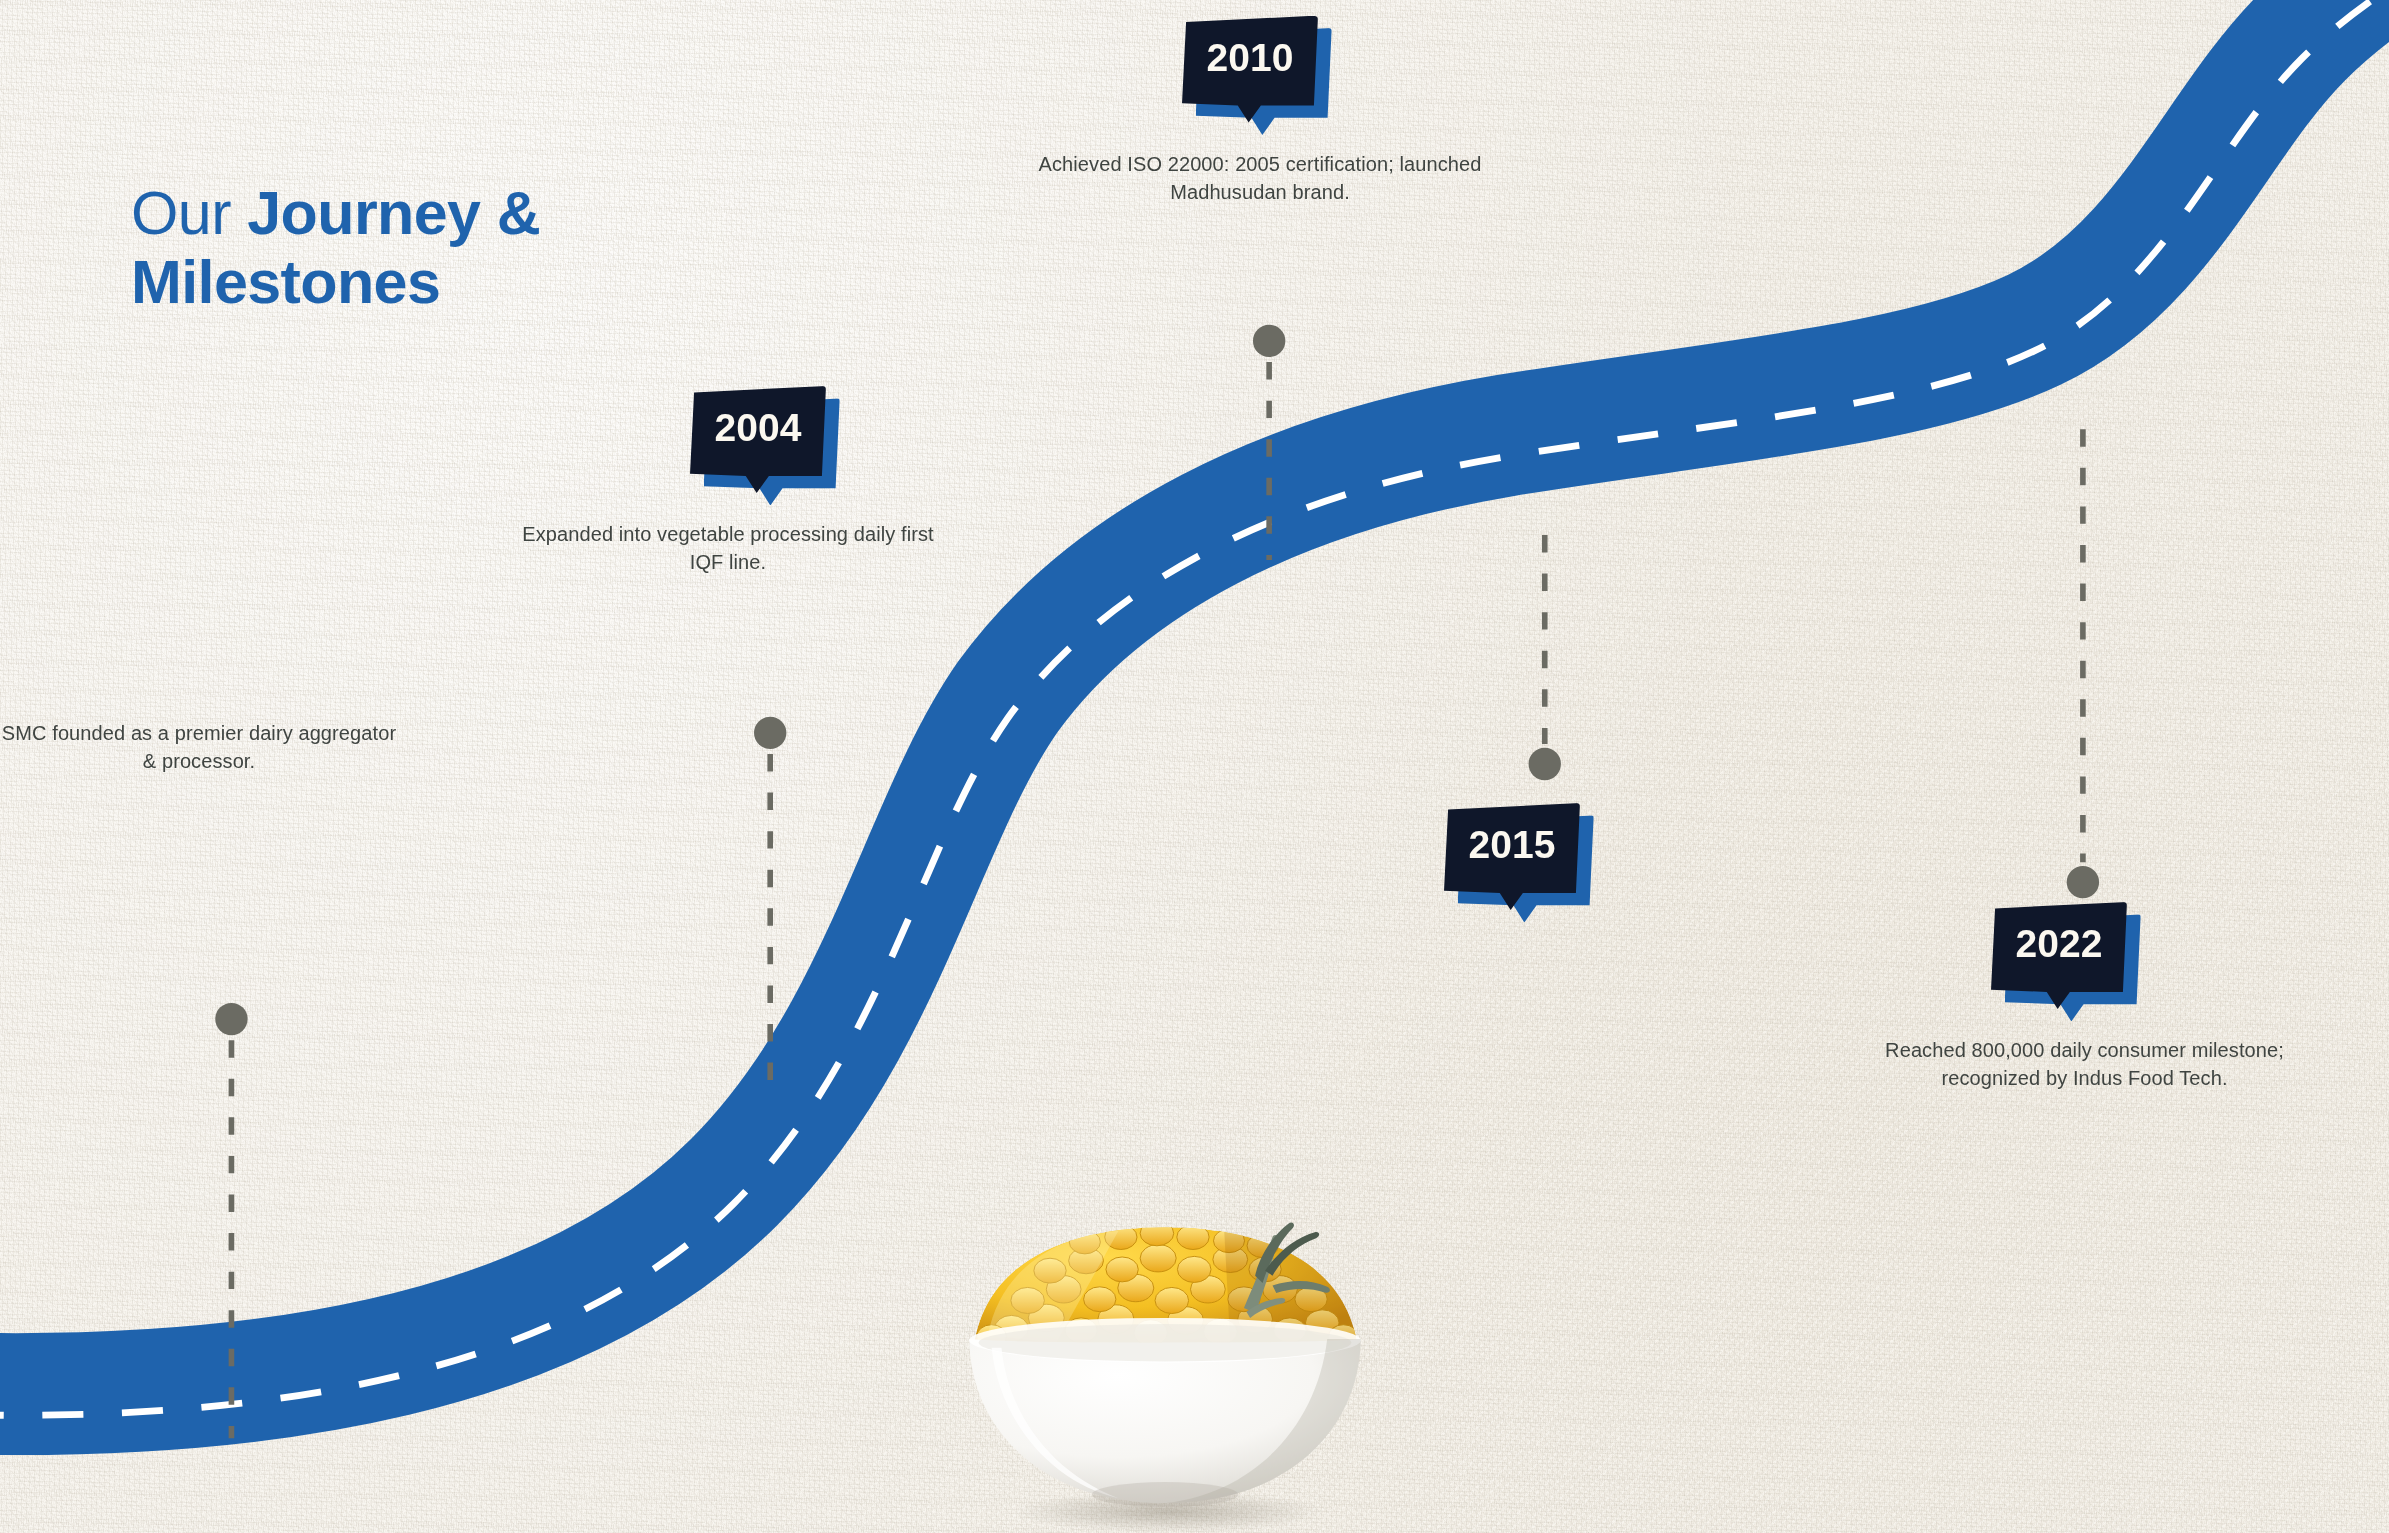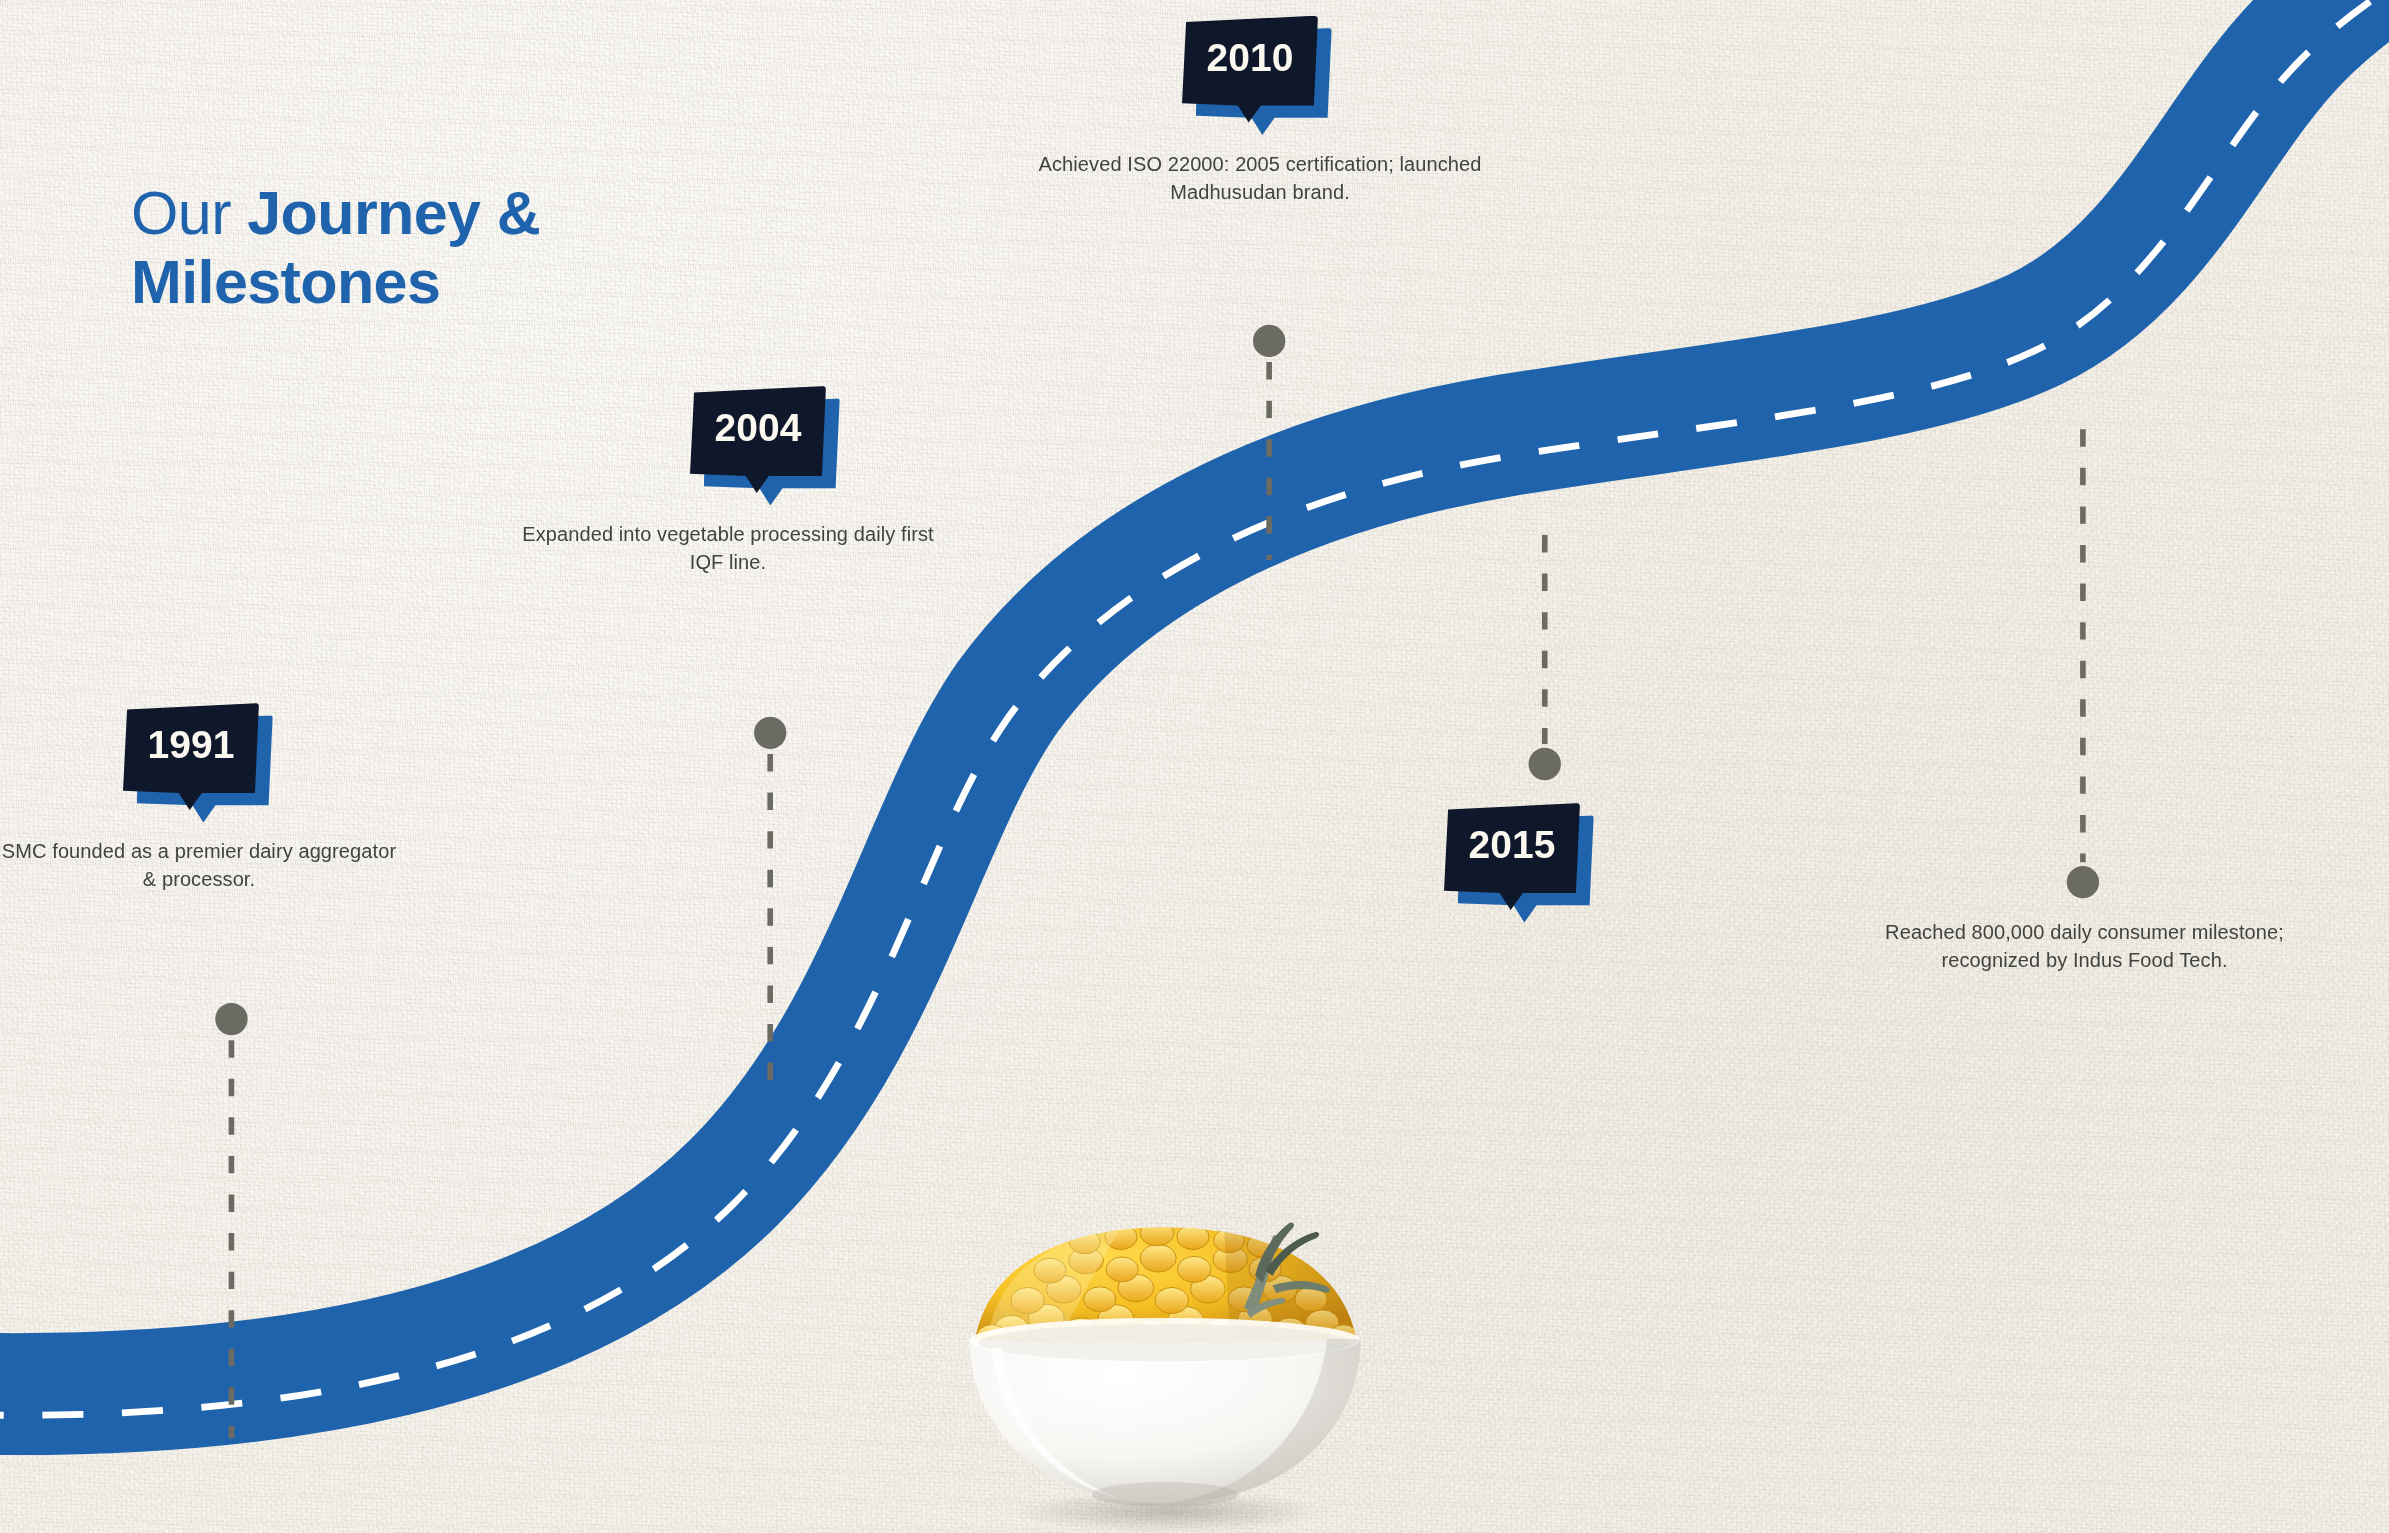--- a/index.html
+++ b/index.html
@@ -132,26 +132,20 @@
     </g>
   </g>
 </svg>
 
 <h1 id="page-title">
   <span class="t-light">Our </span><span class="t-bold">Journey &amp;</span><br>
   <span class="t-bold">Milestones</span>
 </h1>
 
 <div class="milestone" id="milestone-1991">
-  <div class="badge-wrap">
-    <div class="badge-shadow"></div>
-    <div class="badge-face">
-      <span class="badge-year">1991</span>
-    </div>
-  </div>
   <p class="ms-desc">SMC founded as a premier dairy aggregator &amp; processor.</p>
 </div>
 
 <div class="milestone" id="milestone-2005">
   <div class="badge-wrap">
     <div class="badge-shadow"></div>
     <div class="badge-face">
       <span class="badge-year">2004</span>
     </div>
   </div>
@@ -171,20 +165,26 @@
 <div class="milestone" id="milestone-2015">
   <div class="badge-wrap">
     <div class="badge-shadow"></div>
     <div class="badge-face">
       <span class="badge-year">2015</span>
     </div>
   </div>
 </div>
 
 <div class="milestone" id="milestone-2022">
+  <div class="badge-wrap">
+    <div class="badge-shadow"></div>
+    <div class="badge-face">
+      <span class="badge-year">2022</span>
+    </div>
+  </div>
   <p class="ms-desc">Reached 800,000 daily consumer milestone; recognized by Indus Food Tech.</p>
 </div>
 
 <svg id="corn-bowl" viewBox="0 0 650 534" xmlns="http://www.w3.org/2000/svg">
   <defs>
     <radialGradient id="bowlG" cx="38%" cy="22%" r="86%">
       <stop offset="0%" stop-color="#ffffff"></stop>
       <stop offset="58%" stop-color="#f7f6f3"></stop>
       <stop offset="100%" stop-color="#d9d6cf"></stop>
     </radialGradient>

